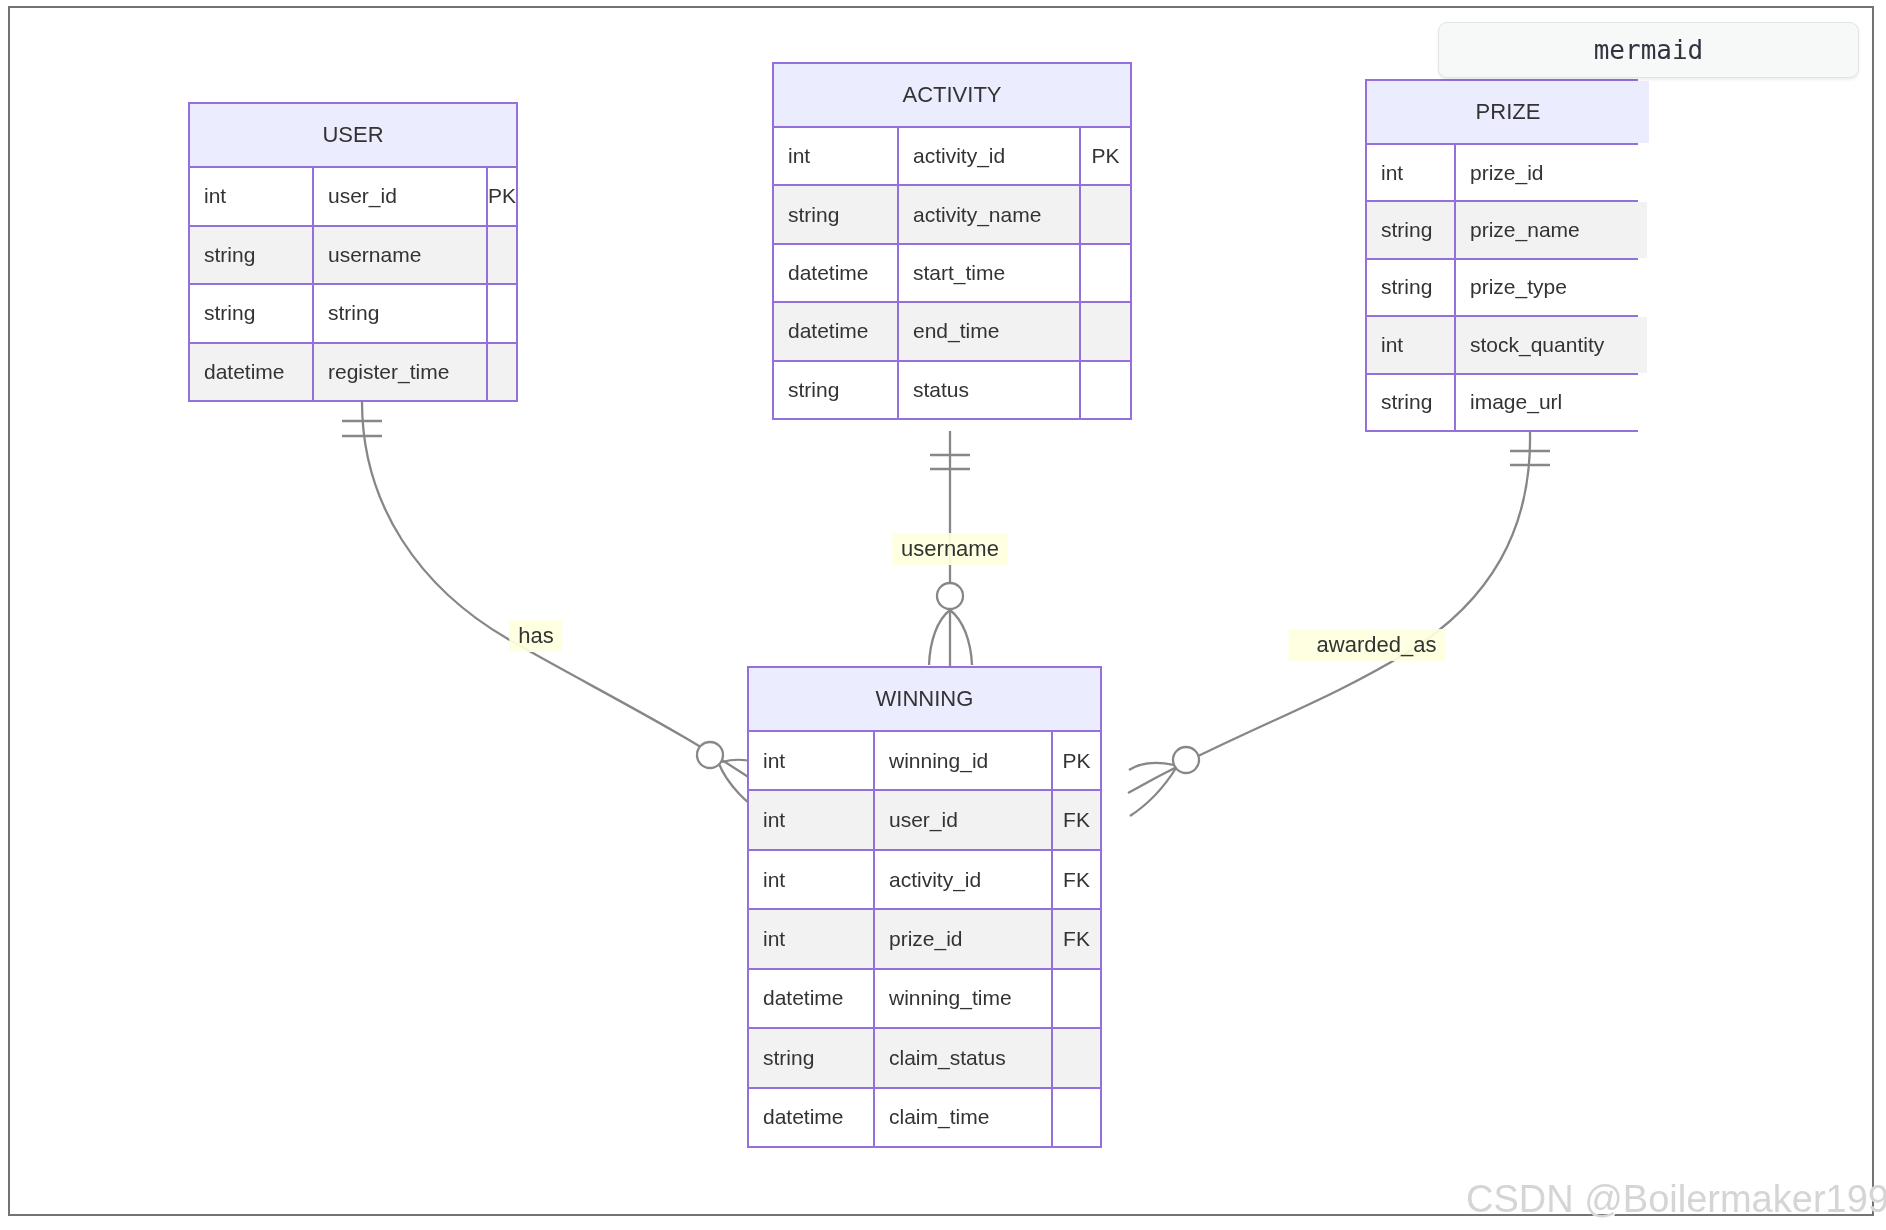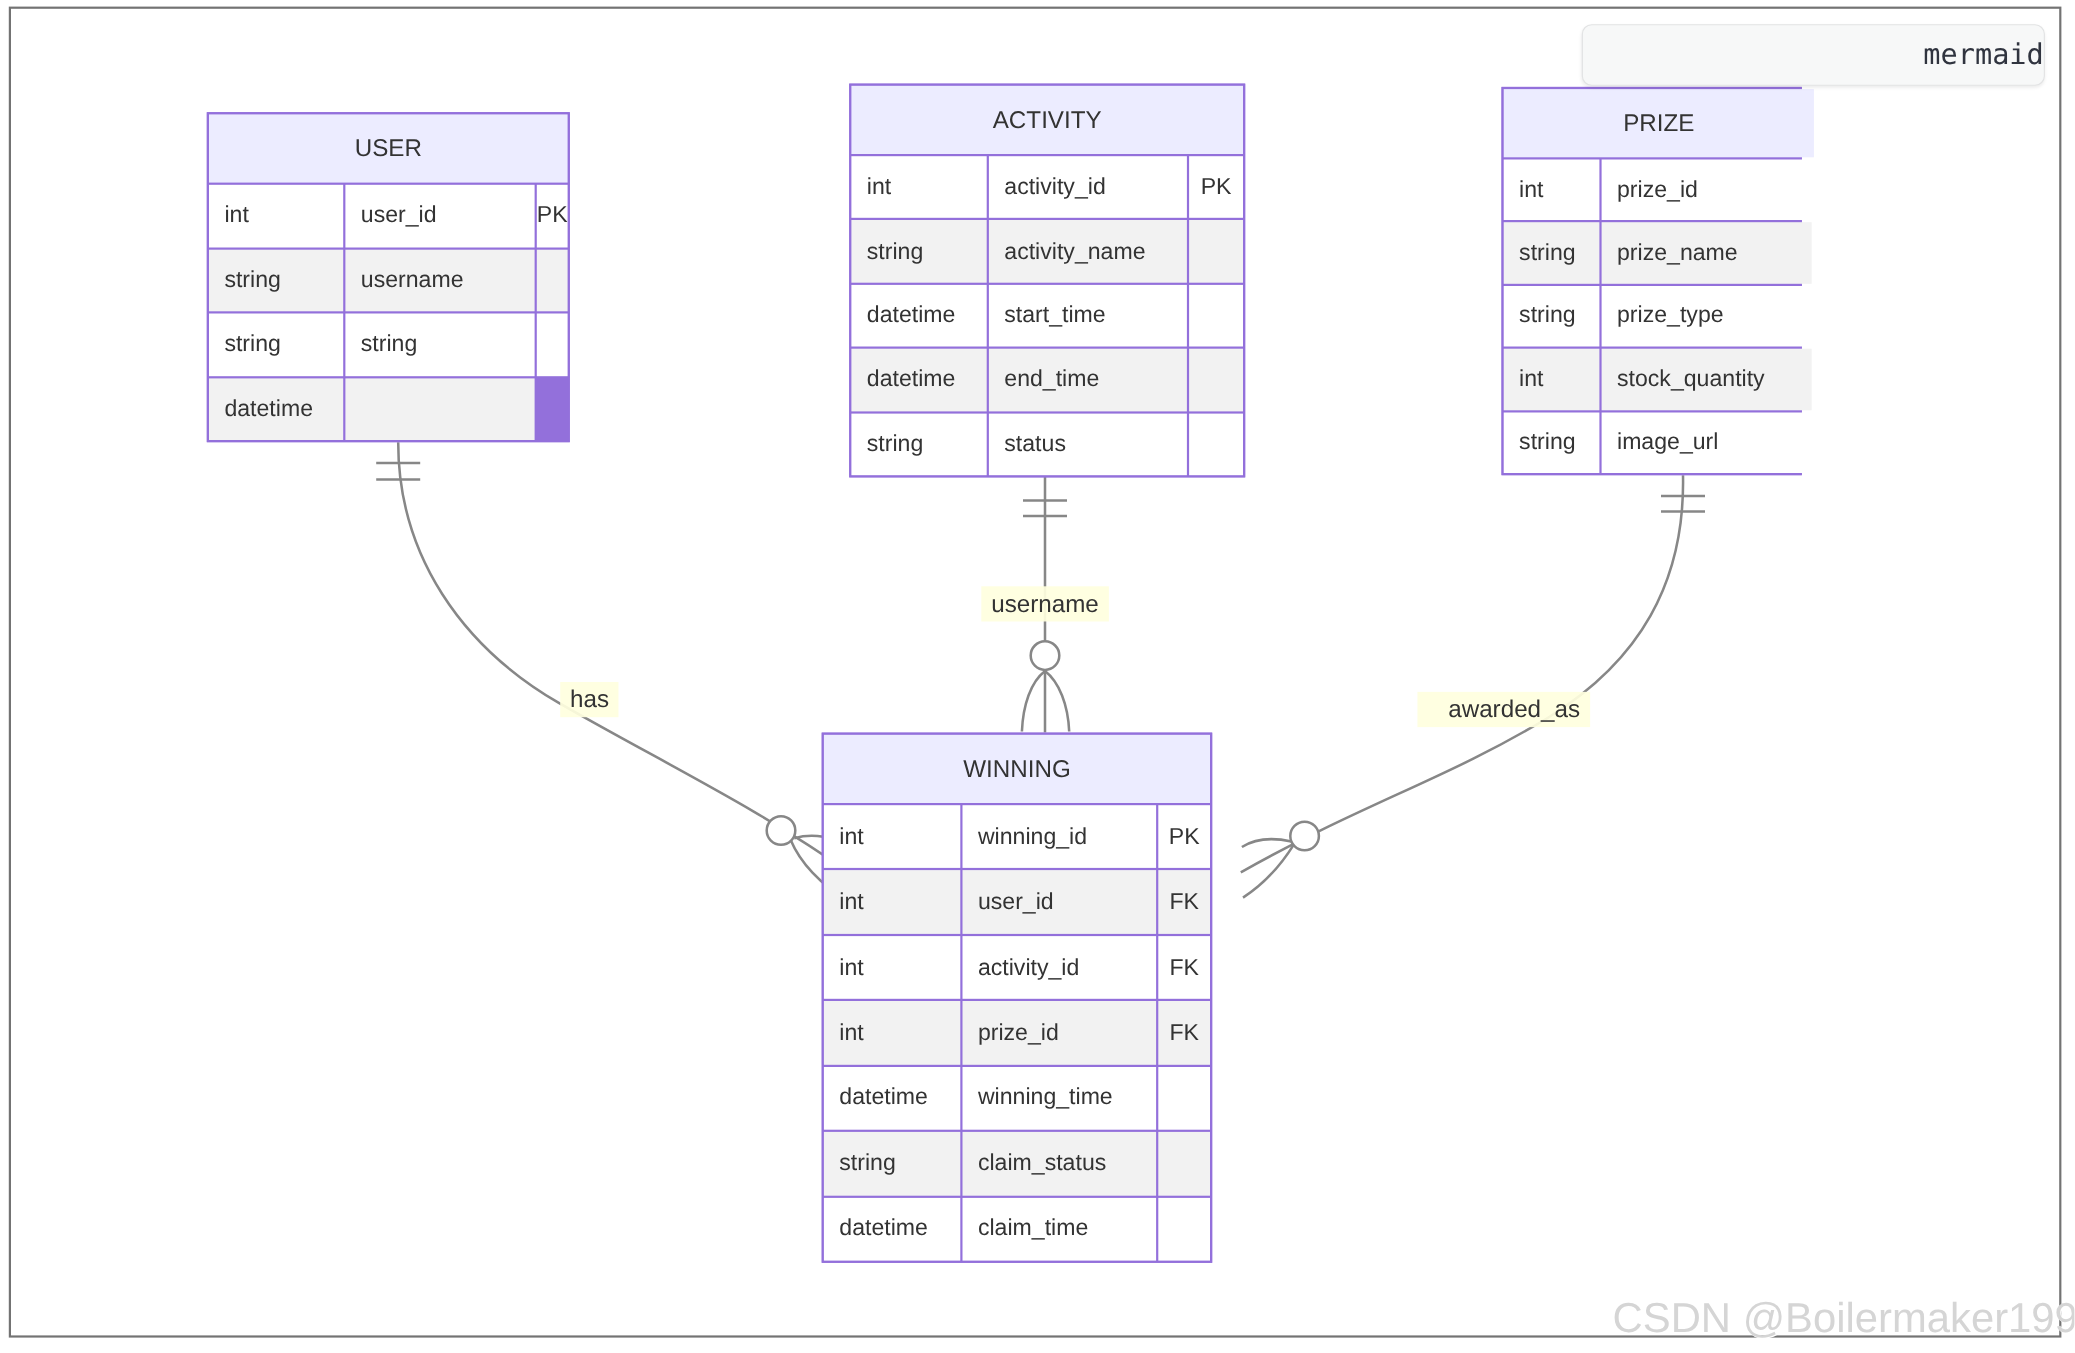--- a/index.html
+++ b/index.html
@@ -58,21 +58,21 @@
   svg.lines{position:absolute;left:0;top:0;}
   
   .badge{
     position:absolute;
     left:1438px;top:22px;width:421px;height:56px;
     box-sizing:border-box;
     background:#f7f8f8;
     border:1px solid #e2e3e4;
     border-radius:9px;
     box-shadow:0 2px 3px rgba(0,0,0,0.07);
-    display:flex;align-items:center;justify-content:flex-end;
+    display:flex;align-items:center;justify-content:center;
     font-family:"DejaVu Sans Mono", monospace;
     font-size:26px;
     color:#30343f;
   }
   
   .watermark{
     position:absolute;
     left:1466px;top:1178px;
     font-size:38px;
     color:#d5d5d5;
@@ -118,23 +118,24 @@
         <div class="cell">int</div>
         <div class="cell">user_id</div>
         <div class="cell key">PK</div>
         <div class="cell even">string</div>
         <div class="cell even">username</div>
         <div class="cell key even"></div>
         <div class="cell">string</div>
         <div class="cell">string</div>
         <div class="cell key"></div>
         <div class="cell even">datetime</div>
-        <div class="cell key even"></div>
-      </div>
-      <div class="entity" style="left: 772px; top: 76px; width: 360px; height: 358px; grid-template-columns: 123px 180px 1fr; grid-template-rows: 62px repeat(5, 1fr);">
+        <div class="cell even">register_time</div>
+        <div class="cell key even"></div>
+      </div>
+      <div class="entity" style="left: 772px; top: 62px; width: 360px; height: 358px; grid-template-columns: 123px 180px 1fr; grid-template-rows: 62px repeat(5, 1fr);">
         <div class="hdr">ACTIVITY</div>
         <div class="cell">int</div>
         <div class="cell">activity_id</div>
         <div class="cell key">PK</div>
         <div class="cell even">string</div>
         <div class="cell even">activity_name</div>
         <div class="cell key even"></div>
         <div class="cell">datetime</div>
         <div class="cell">start_time</div>
         <div class="cell key"></div>

